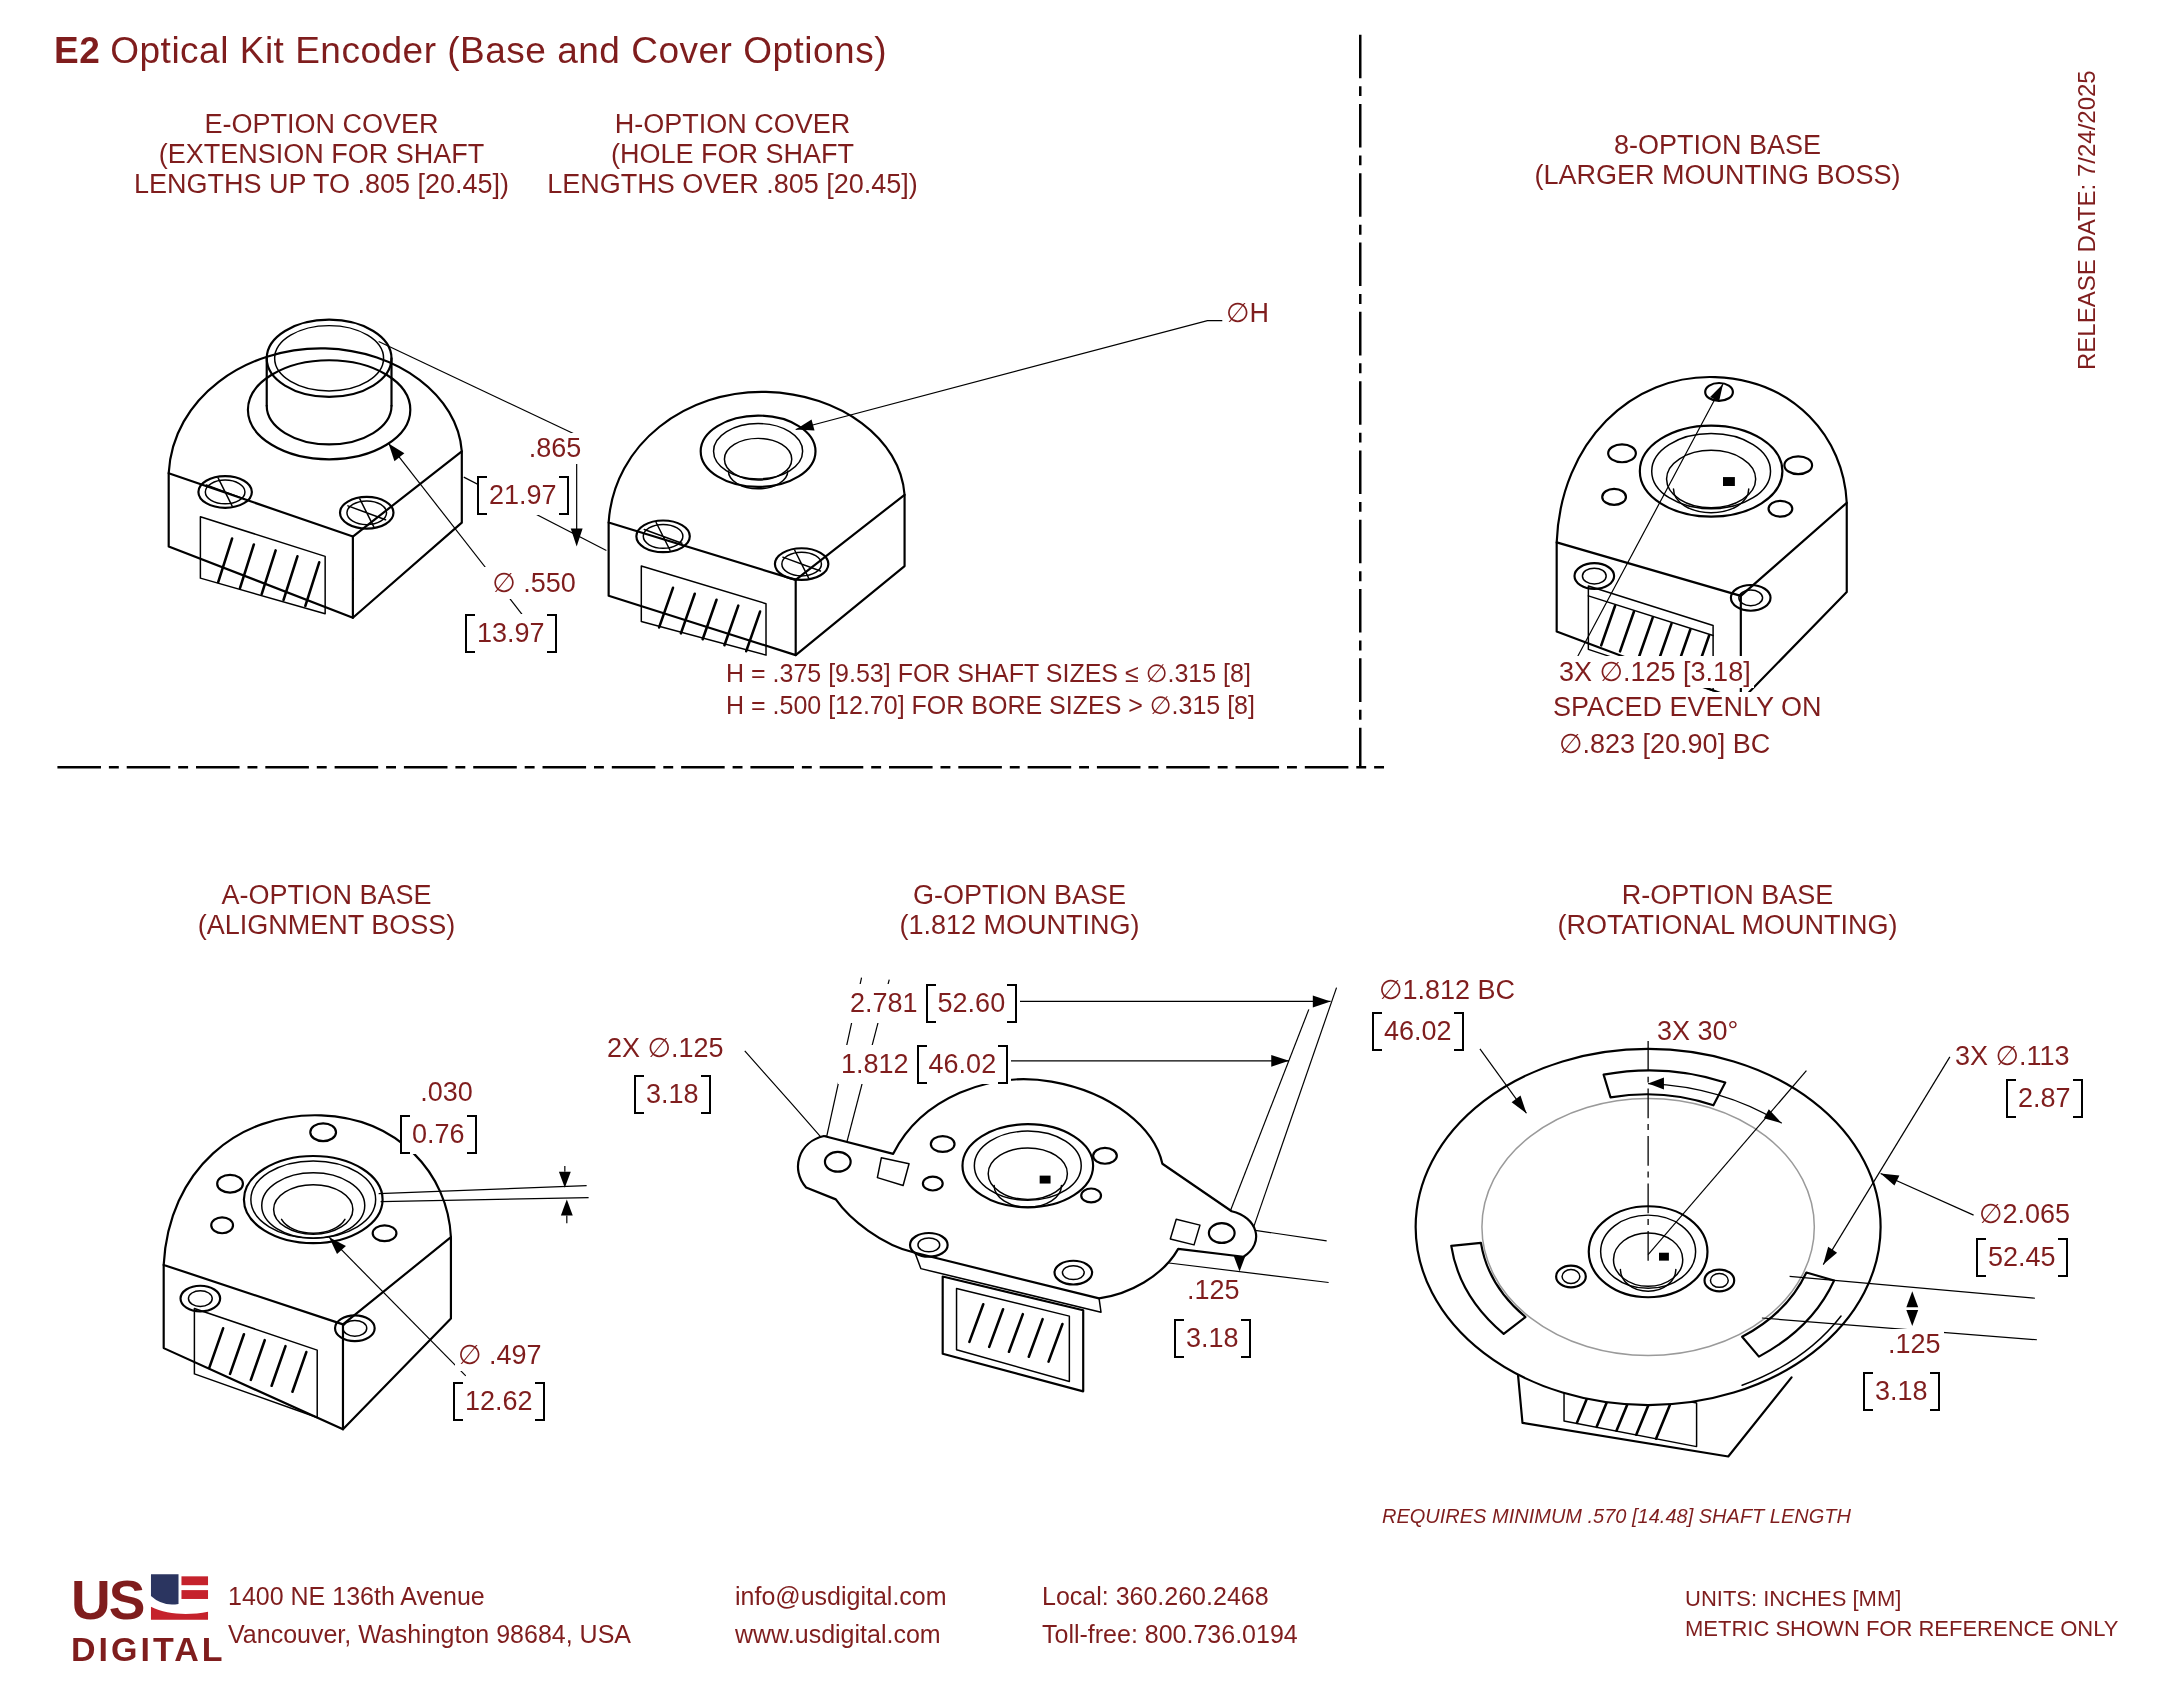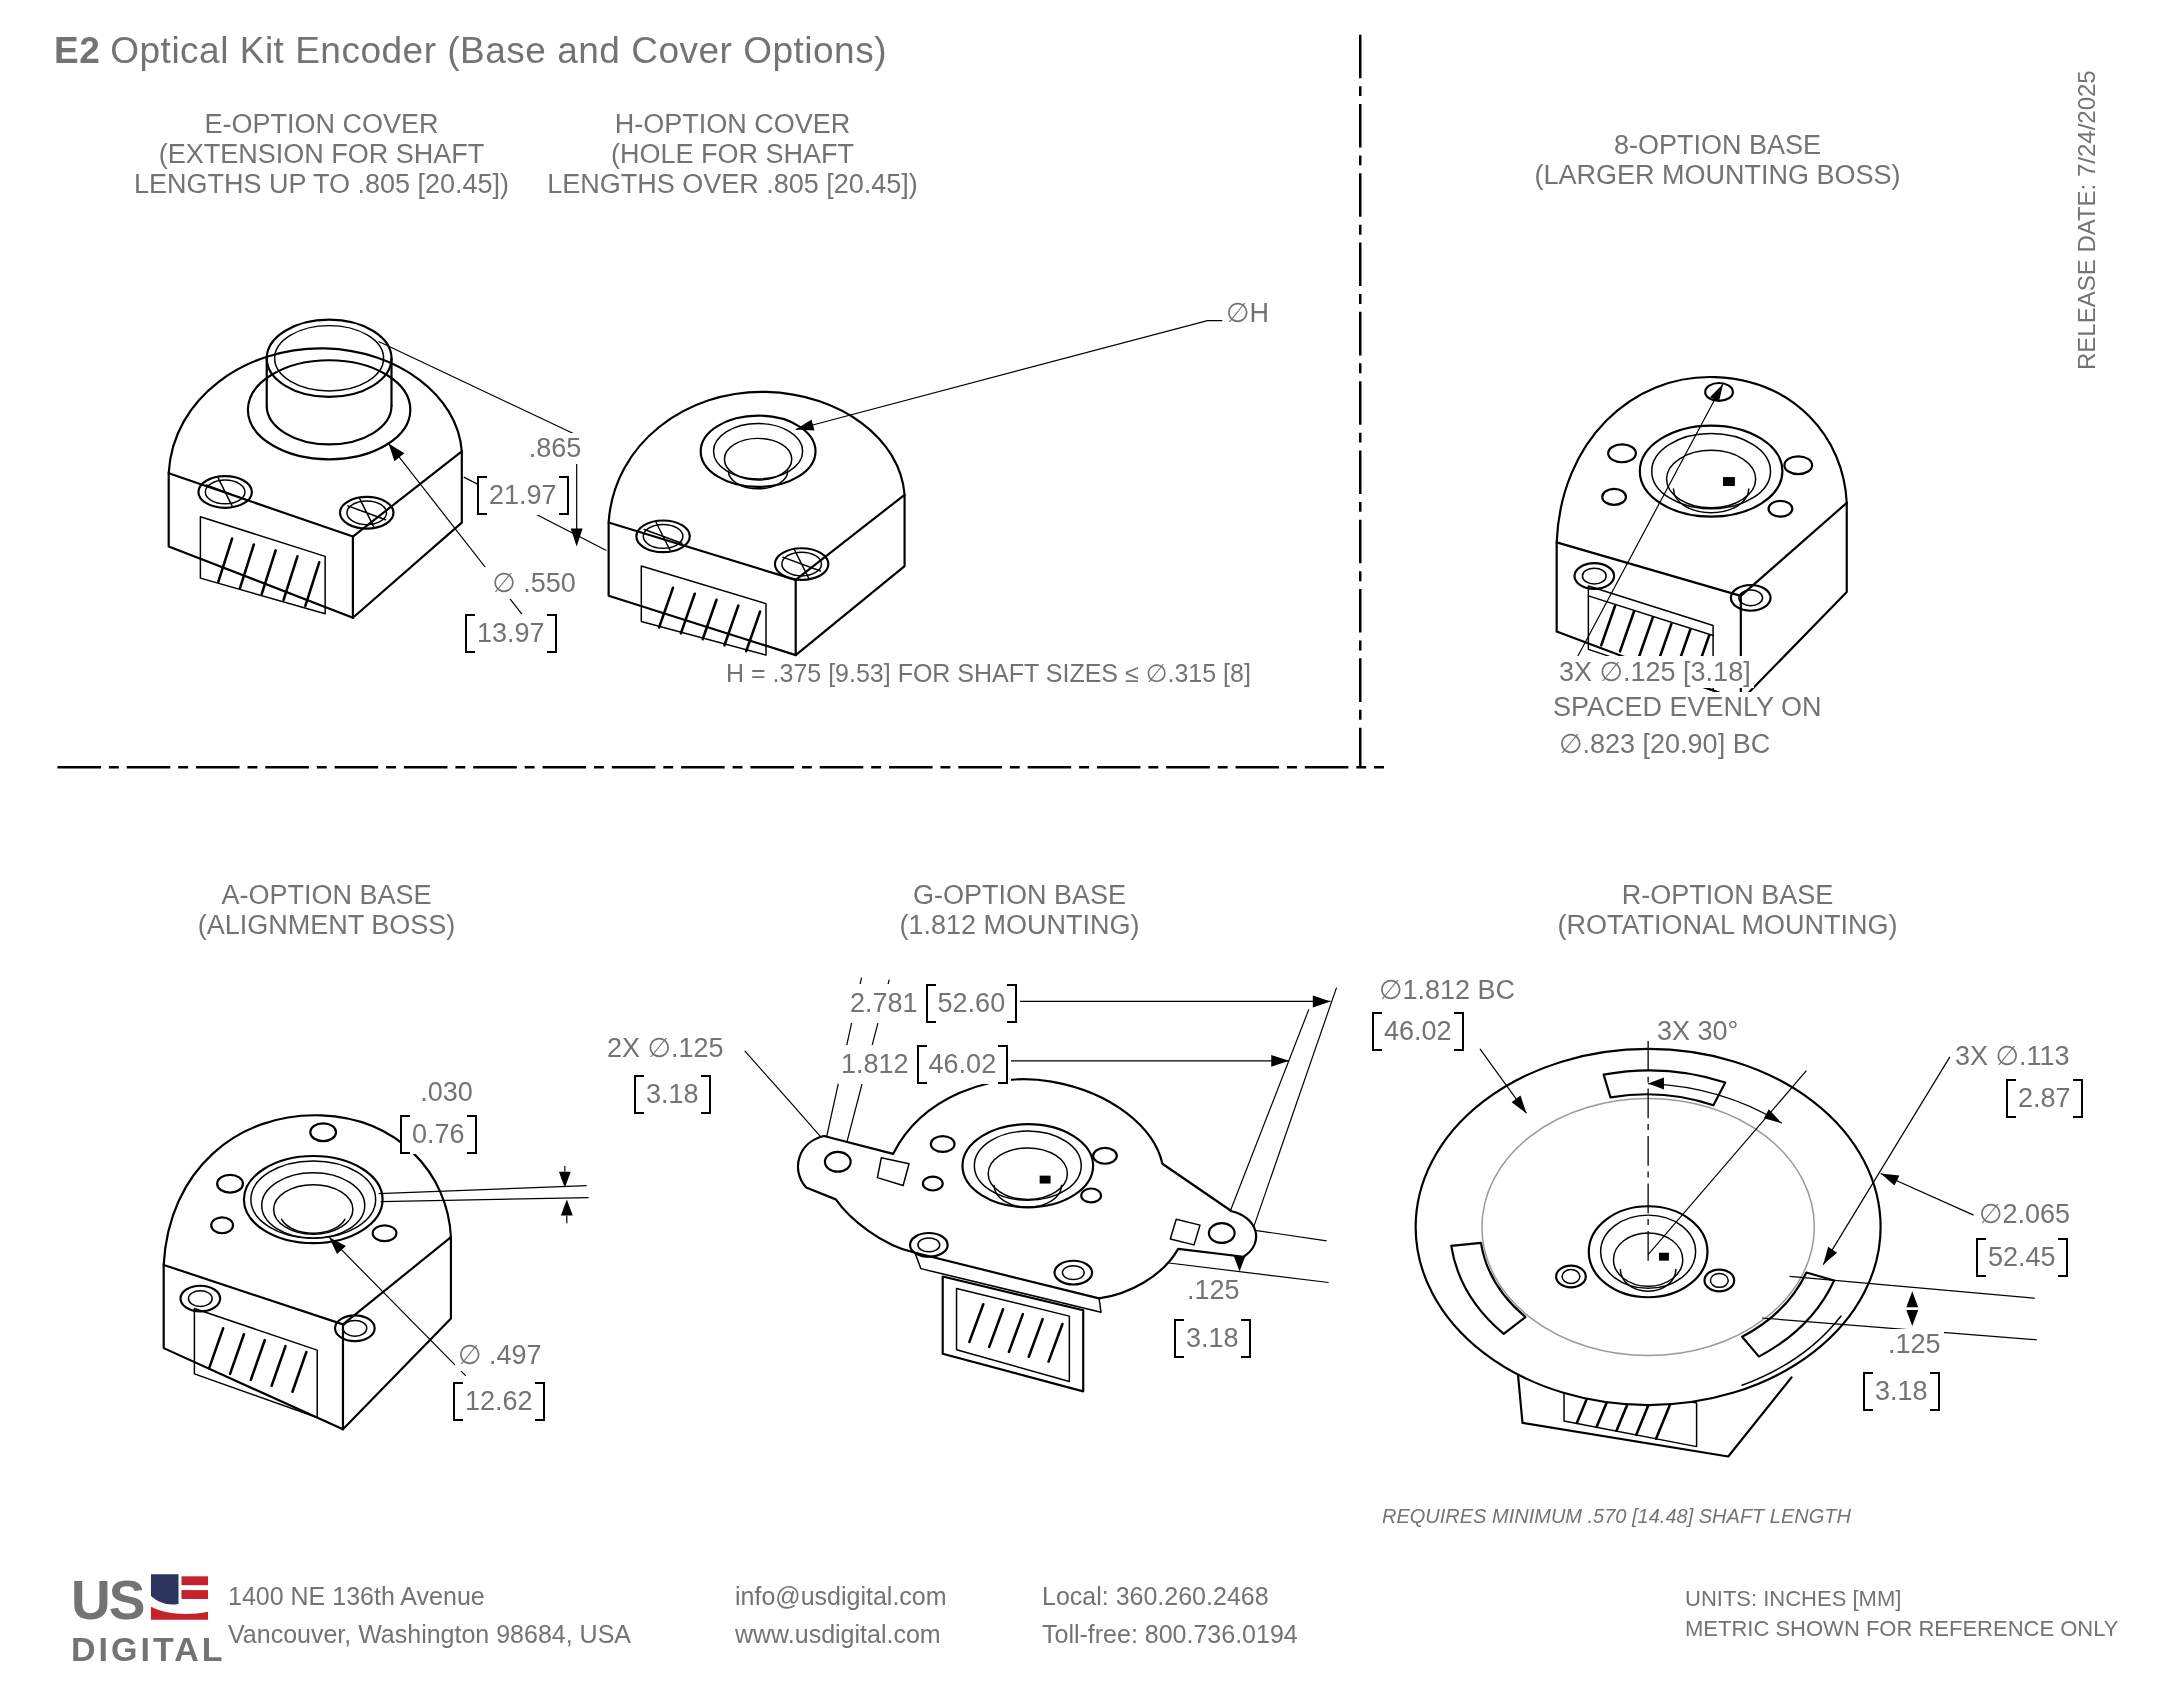--- a/index.html
+++ b/index.html
@@ -1,17 +1,17 @@
 <!DOCTYPE html>
 <html><head>
 <meta charset="utf-8">
 <style>
   html,body{margin:0;padding:0;background:#ffffff;}
   #page{position:relative;width:2178px;height:1683px;background:#fff;overflow:hidden;
-        font-family:"Liberation Sans","DejaVu Sans",sans-serif;color:#737373;}
+        font-family:"Liberation Sans","DejaVu Sans",sans-serif;color:#7f1d1d;}
   svg{position:absolute;overflow:visible;}
   .ln{stroke:#000;fill:none;stroke-width:2.2;stroke-linejoin:round;stroke-linecap:round;}
   .thin{stroke:#000;fill:none;stroke-width:1.5;stroke-linejoin:round;stroke-linecap:round;}
   .pins{stroke:#000;fill:none;stroke-width:2.6;stroke-linecap:round;}
   .dimln{stroke:#000;fill:none;stroke-width:1.2;}
   .arr{fill:#000;stroke:none;}
   .gray{stroke:#9a9a9a;fill:none;stroke-width:1.5;}
   .white{fill:#fff;}
   .t{position:absolute;white-space:nowrap;}
   .title{font-size:37px;letter-spacing:0.5px;}
@@ -127,20 +127,21 @@
       <path class="thin" d="M71,255 L109,269 M83,248 L97,276"></path>
     </g>
     <g>
       <ellipse class="ln" cx="230" cy="290" rx="27" ry="16"></ellipse>
       <ellipse class="thin" cx="230" cy="290" rx="20" ry="12"></ellipse>
       <path class="thin" d="M211,283 L249,297 M223,276 L237,304"></path>
     </g>
   </svg>
   <div class="dim" style="left:1223px;top:297px;">∅H</div>
   <div class="note" style="left:726px;top:659px;">H = .375 [9.53] FOR SHAFT SIZES ≤ ∅.315 [8]</div>
+  <div class="note" style="left:726px;top:691px;">H = .500 [12.70] FOR BORE SIZES &gt; ∅.315 [8]</div>
 
   <div class="sec" style="left:1470px;top:130px;width:495px;">
     <div>8-OPTION BASE</div>
     <div>(LARGER MOUNTING BOSS)</div>
   </div>
 
   <svg style="left:1525px;top:287px;" width="594" height="495" viewBox="0 0 600 500">
 
     <line class="dimln" x1="40" y1="398" x2="200" y2="98"></line>
     <polygon class="arr" points="200,98 196,116 187,111"></polygon>

